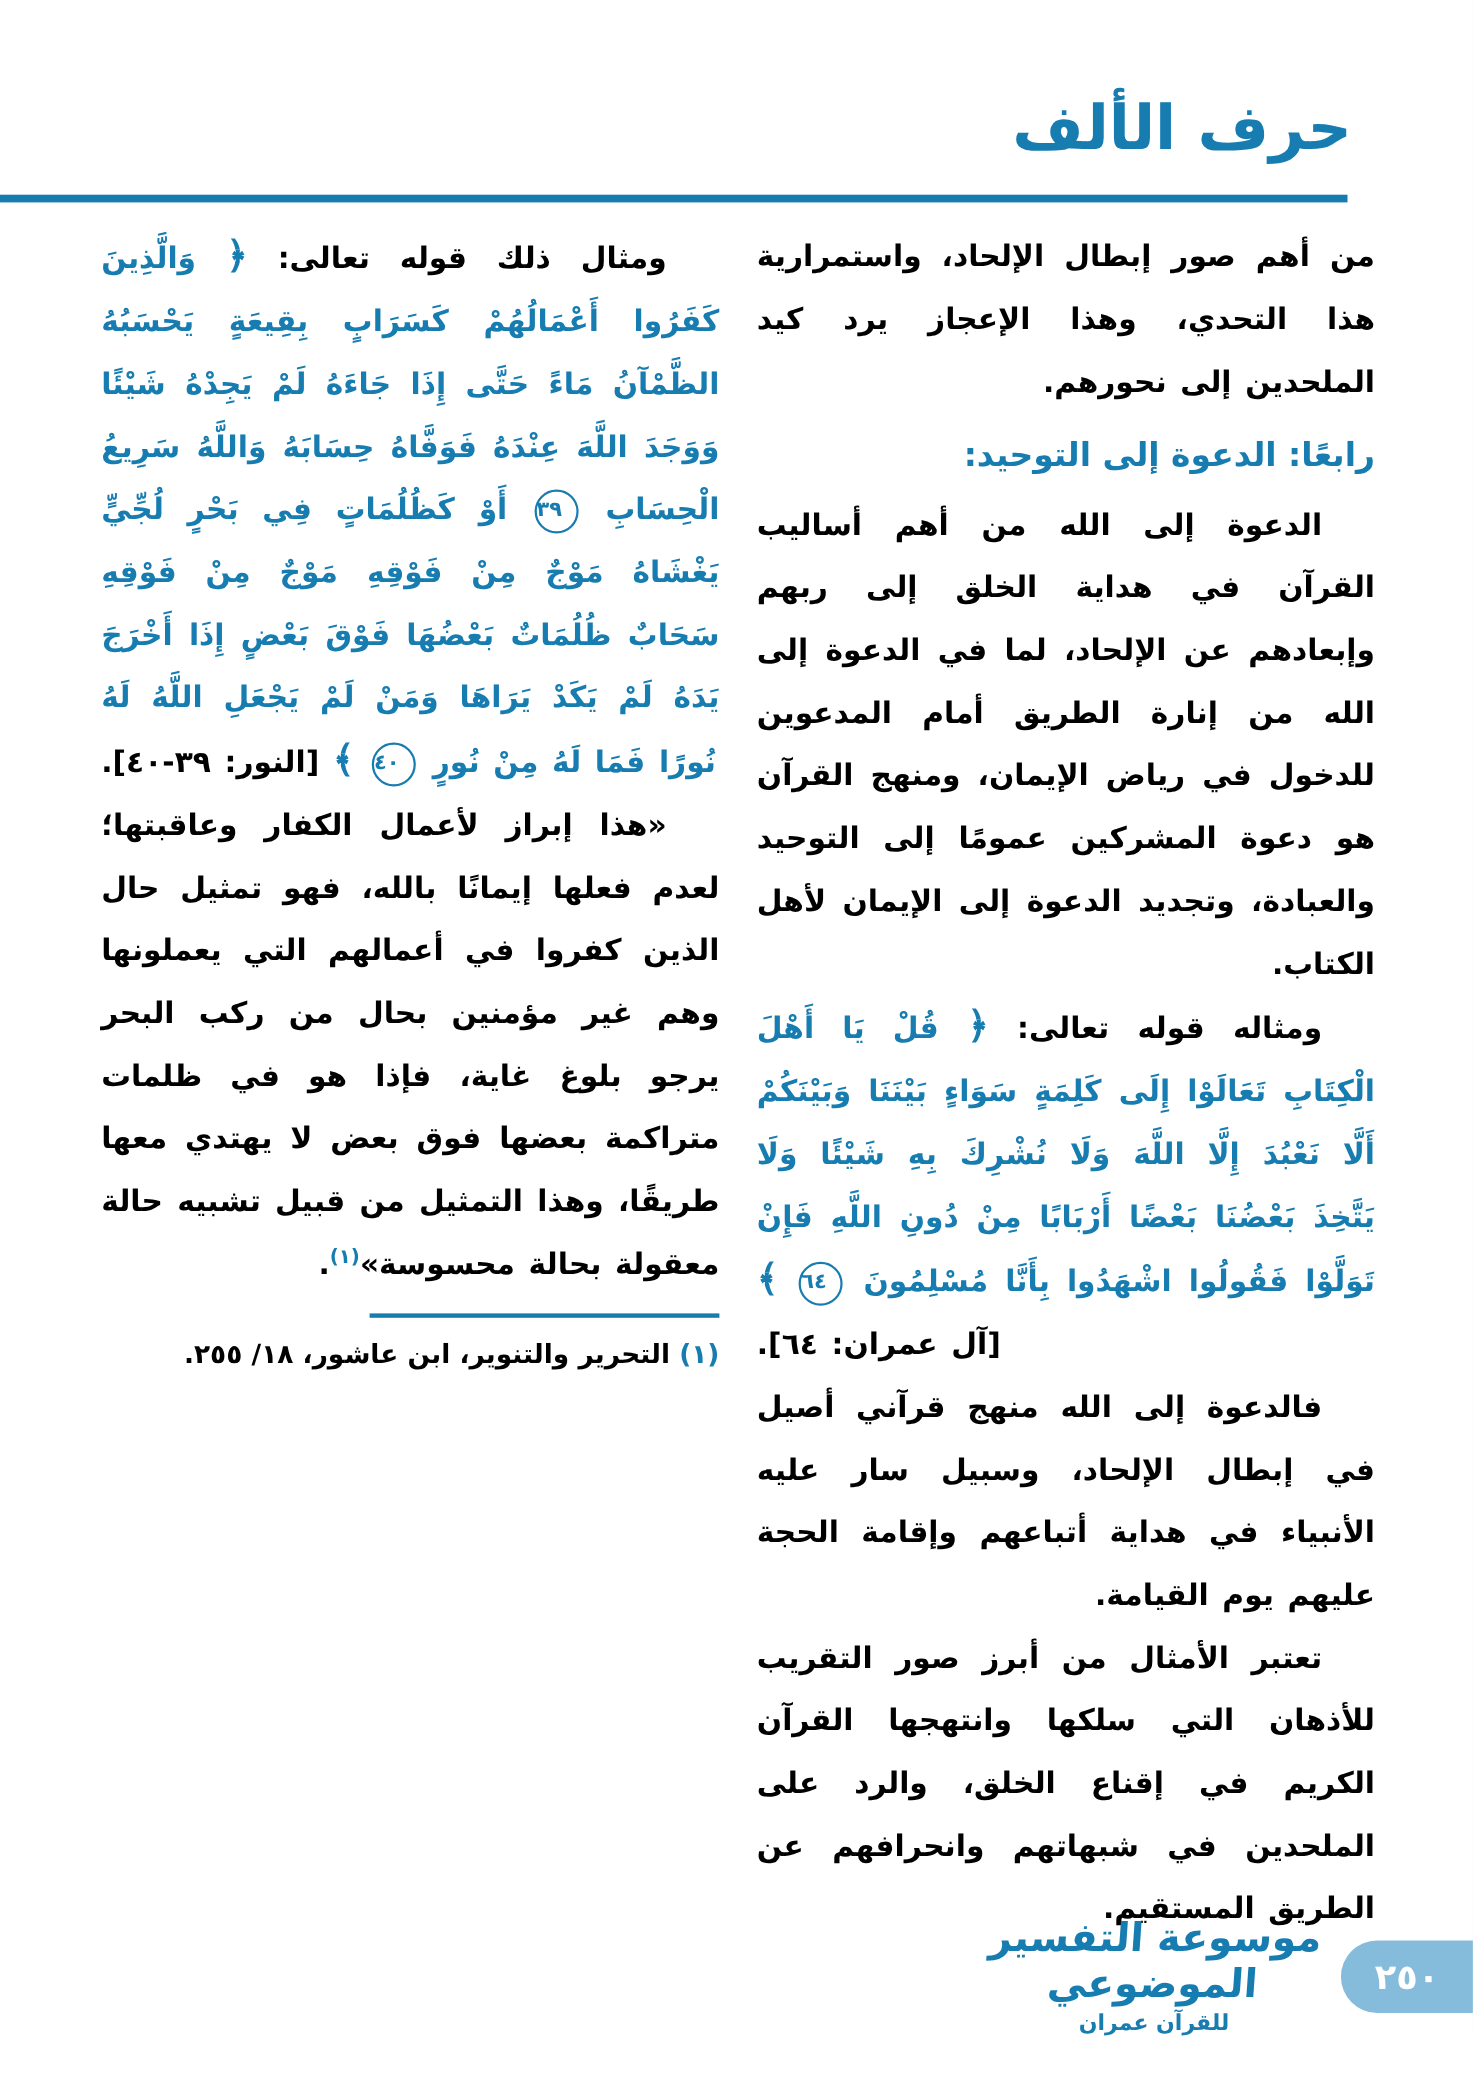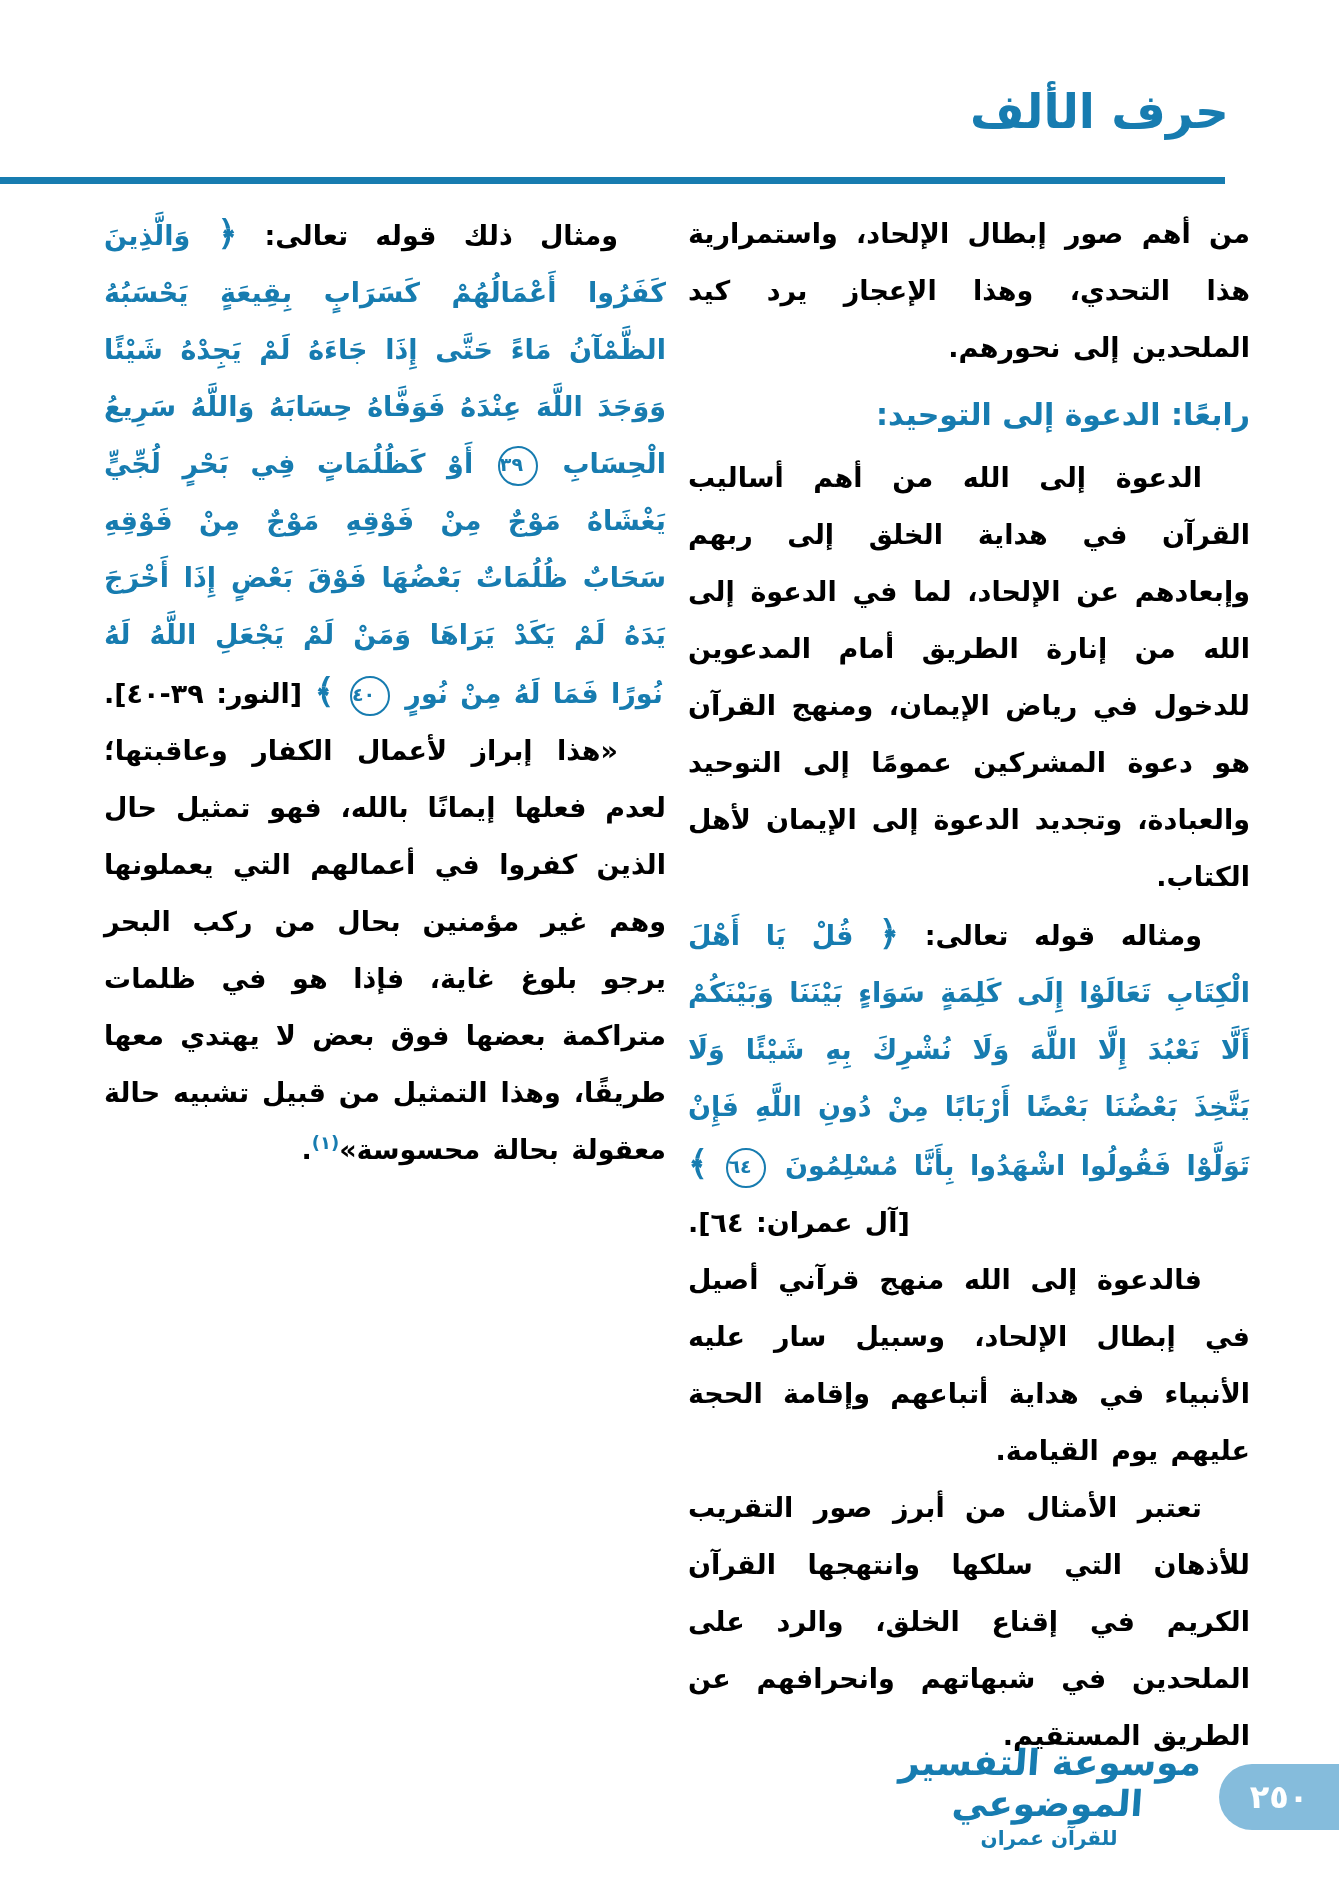--- a/index.html
+++ b/index.html
@@ -13,31 +13,31 @@
     margin:0 auto;
     background:#ffffff;
     overflow:hidden;
     direction:rtl;
     font-family:"DejaVu Sans",sans-serif;
     color:#000;
   }
   
   .header-title{
     position:absolute;top:84px;right:110px;
-    font-size:47px;font-weight:700;color:var(--accent);
+    font-size:56px;font-weight:700;color:var(--accent);
     letter-spacing:-1px;white-space:nowrap;margin-left:32px;
   }
   .header-rule{
     position:absolute;top:177px;left:0;
     width:1225px;height:7px;background:var(--accent);
   }
   
   .col{position:absolute;top:205px;width:562px;}
   .col-right{right:89px;}
-  .col-left{left:104px;}
+  .col-left{left:92px;}
   p.body{
     margin:0;
     font-size:27px;font-weight:700;
     line-height:57px;
     text-align:justify;
     word-spacing:3px;
   }
   p.indent{text-indent:48px;}
   .heading{
     margin:10px 0 6px 0;
@@ -126,20 +126,27 @@
       <span class="ornament">﴿</span>
       <span class="verse">وَالَّذِينَ كَفَرُوا أَعْمَالُهُمْ كَسَرَابٍ بِقِيعَةٍ يَحْسَبُهُ الظَّمْآنُ مَاءً حَتَّى إِذَا جَاءَهُ لَمْ يَجِدْهُ شَيْئًا وَوَجَدَ اللَّهَ عِنْدَهُ فَوَفَّاهُ حِسَابَهُ وَاللَّهُ سَرِيعُ الْحِسَابِ</span>
       <span class="medallion">٣٩</span>
       <span class="verse">أَوْ كَظُلُمَاتٍ فِي بَحْرٍ لُجِّيٍّ يَغْشَاهُ مَوْجٌ مِنْ فَوْقِهِ مَوْجٌ مِنْ فَوْقِهِ سَحَابٌ ظُلُمَاتٌ بَعْضُهَا فَوْقَ بَعْضٍ إِذَا أَخْرَجَ يَدَهُ لَمْ يَكَدْ يَرَاهَا وَمَنْ لَمْ يَجْعَلِ اللَّهُ لَهُ نُورًا فَمَا لَهُ مِنْ نُورٍ</span>
       <span class="medallion">٤٠</span>
       <span class="ornament">﴾</span>
       <span class="black">[النور: ٣٩-٤٠].</span>
     </p>
     <p class="body indent"><span>«هذا إبراز لأعمال الكفار وعاقبتها؛ لعدم فعلها إيمانًا بالله، فهو تمثيل حال الذين كفروا في أعمالهم التي يعملونها وهم غير مؤمنين بحال من ركب البحر يرجو بلوغ غاية، فإذا هو في ظلمات متراكمة بعضها فوق بعض لا يهتدي معها طريقًا، وهذا التمثيل من قبيل تشبيه حالة معقولة بحالة محسوسة»</span><sup class="fn-ref">(١)</sup><span>.</span></p>
 
+    <div class="footnote">
+      <div class="fn-rule"></div>
+      <div class="fn-line">
+        <span class="fn-marker">(١)</span>
+        <span>التحرير والتنوير، ابن عاشور، ١٨/ ٢٥٥.</span>
+      </div>
+    </div>
   </div>
 
   <div class="footer-logo">
     <div class="logo-1">موسوعة التفسير الموضوعي</div>
     <div class="logo-2">للقرآن عمران</div>
   </div>
   <div class="page-badge">
     <span>٢٥٠</span>
   </div>
 

